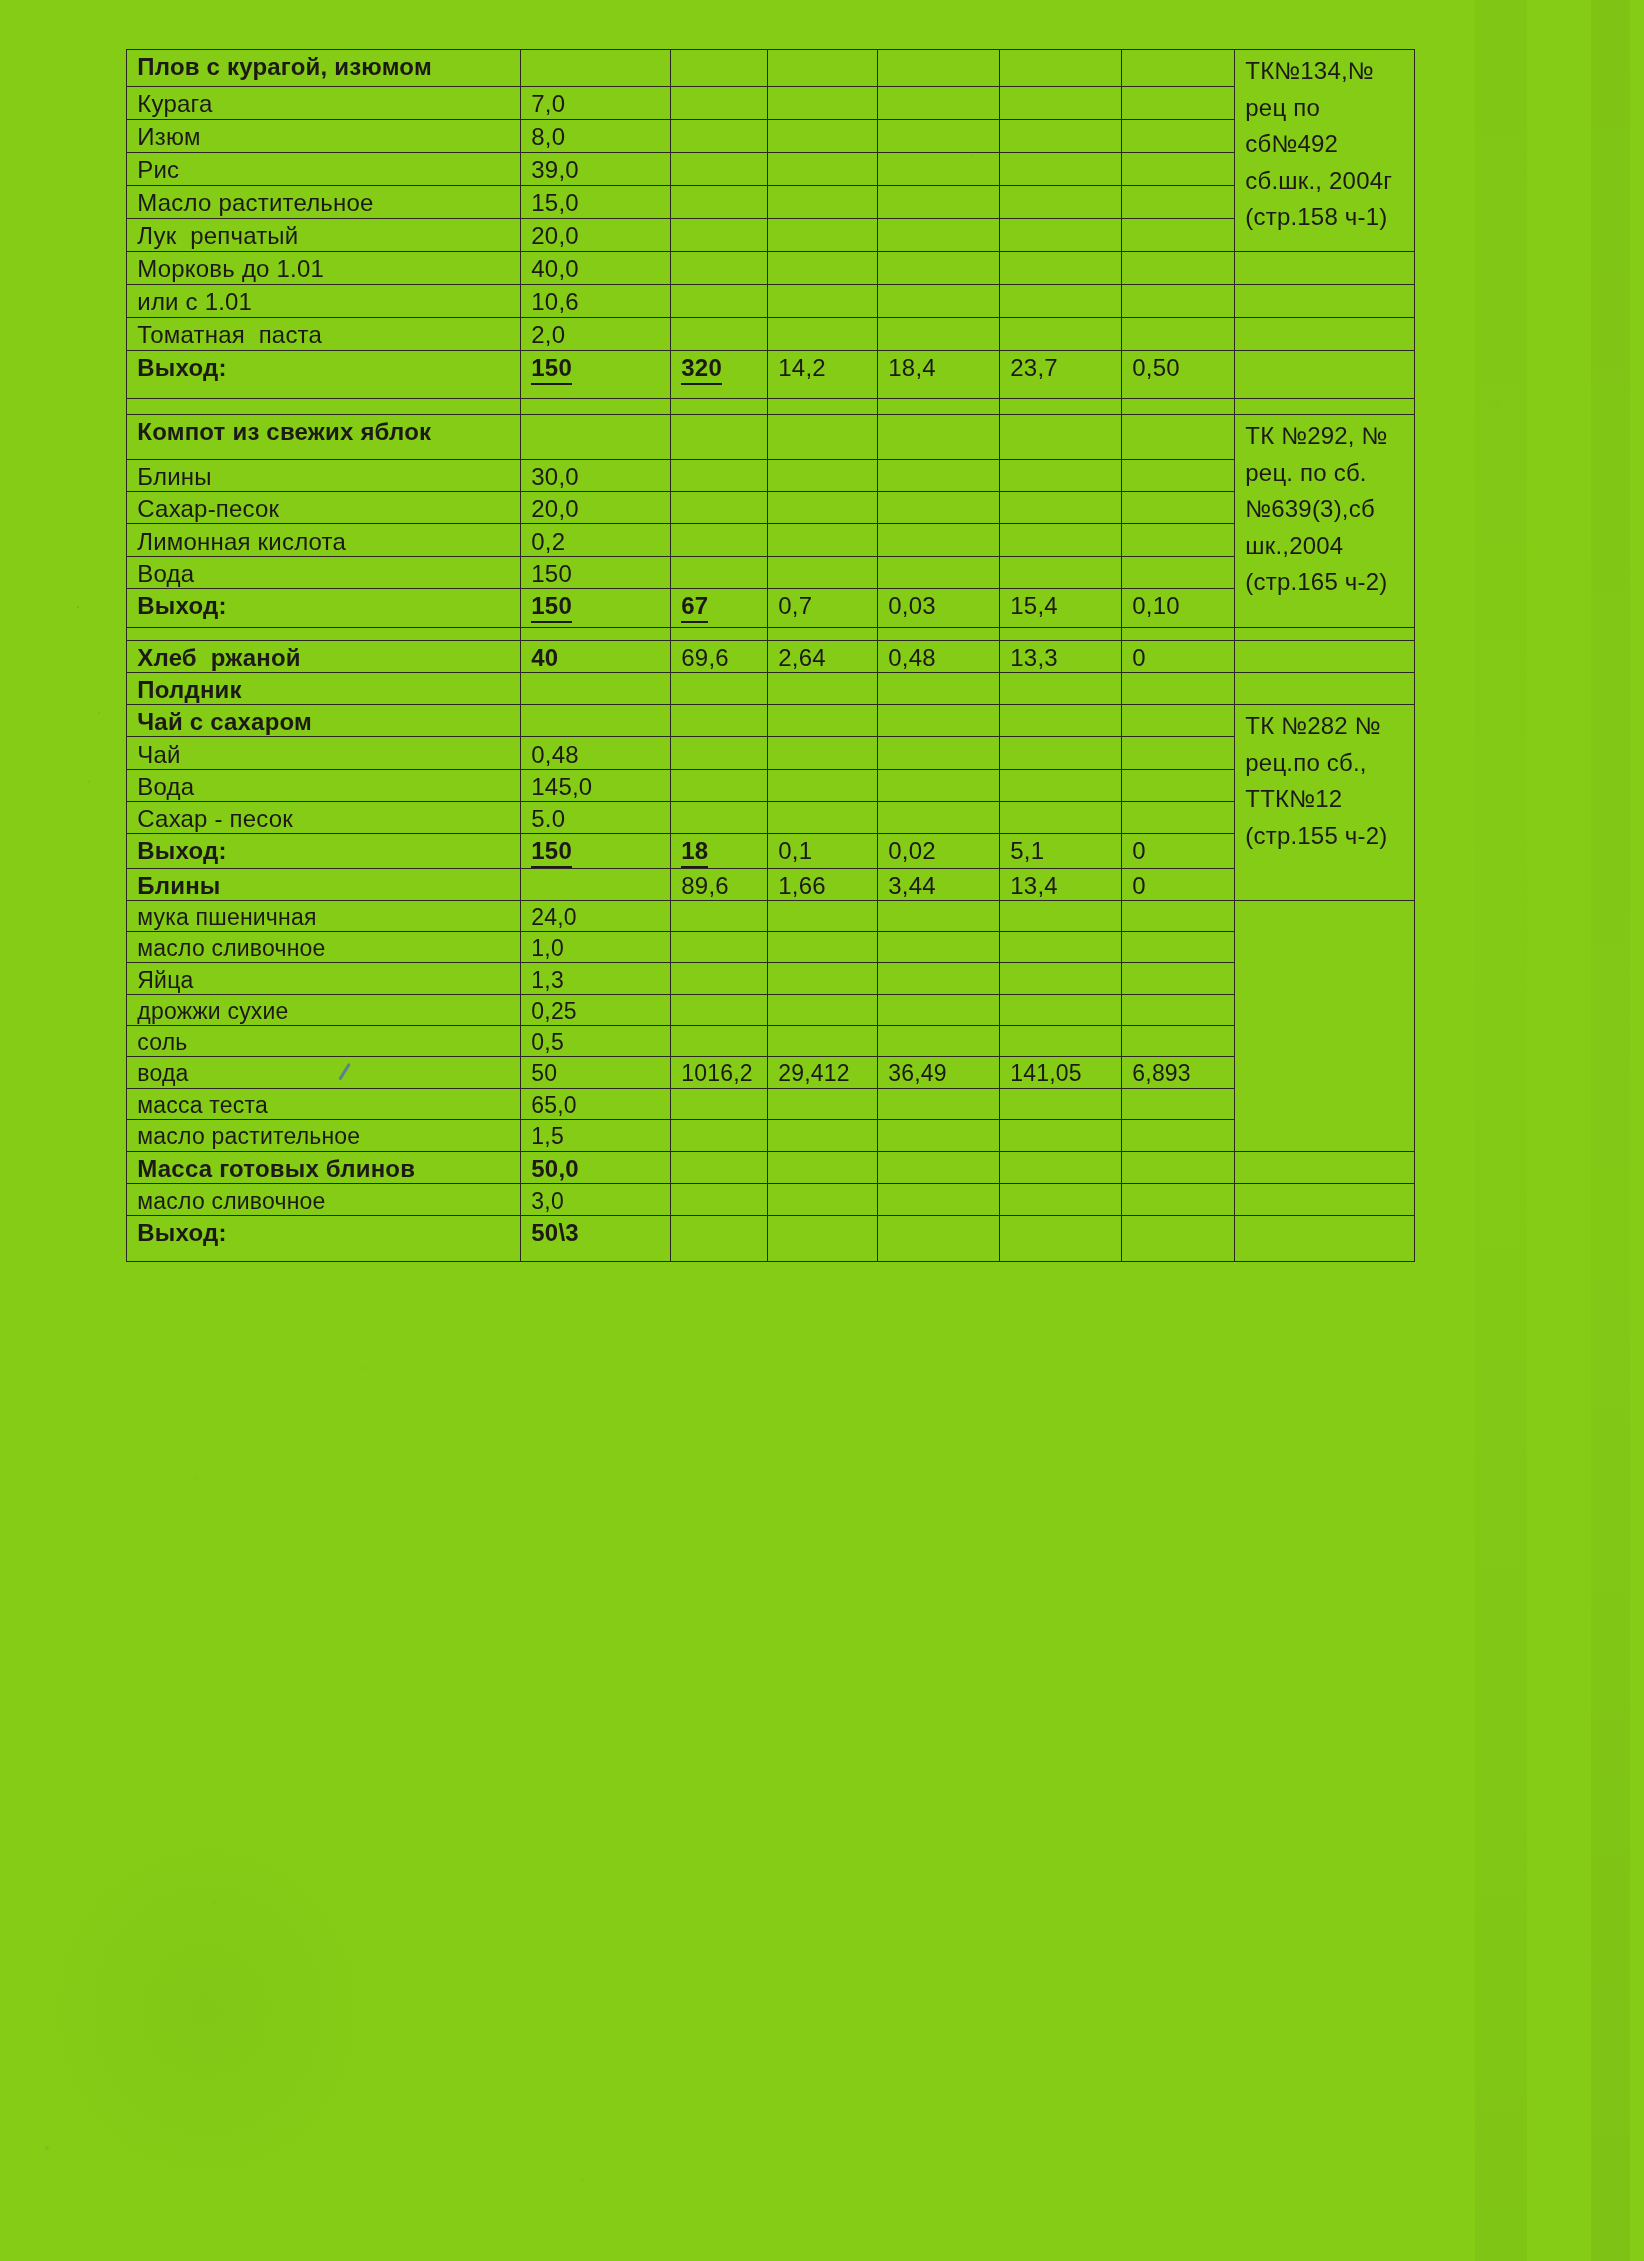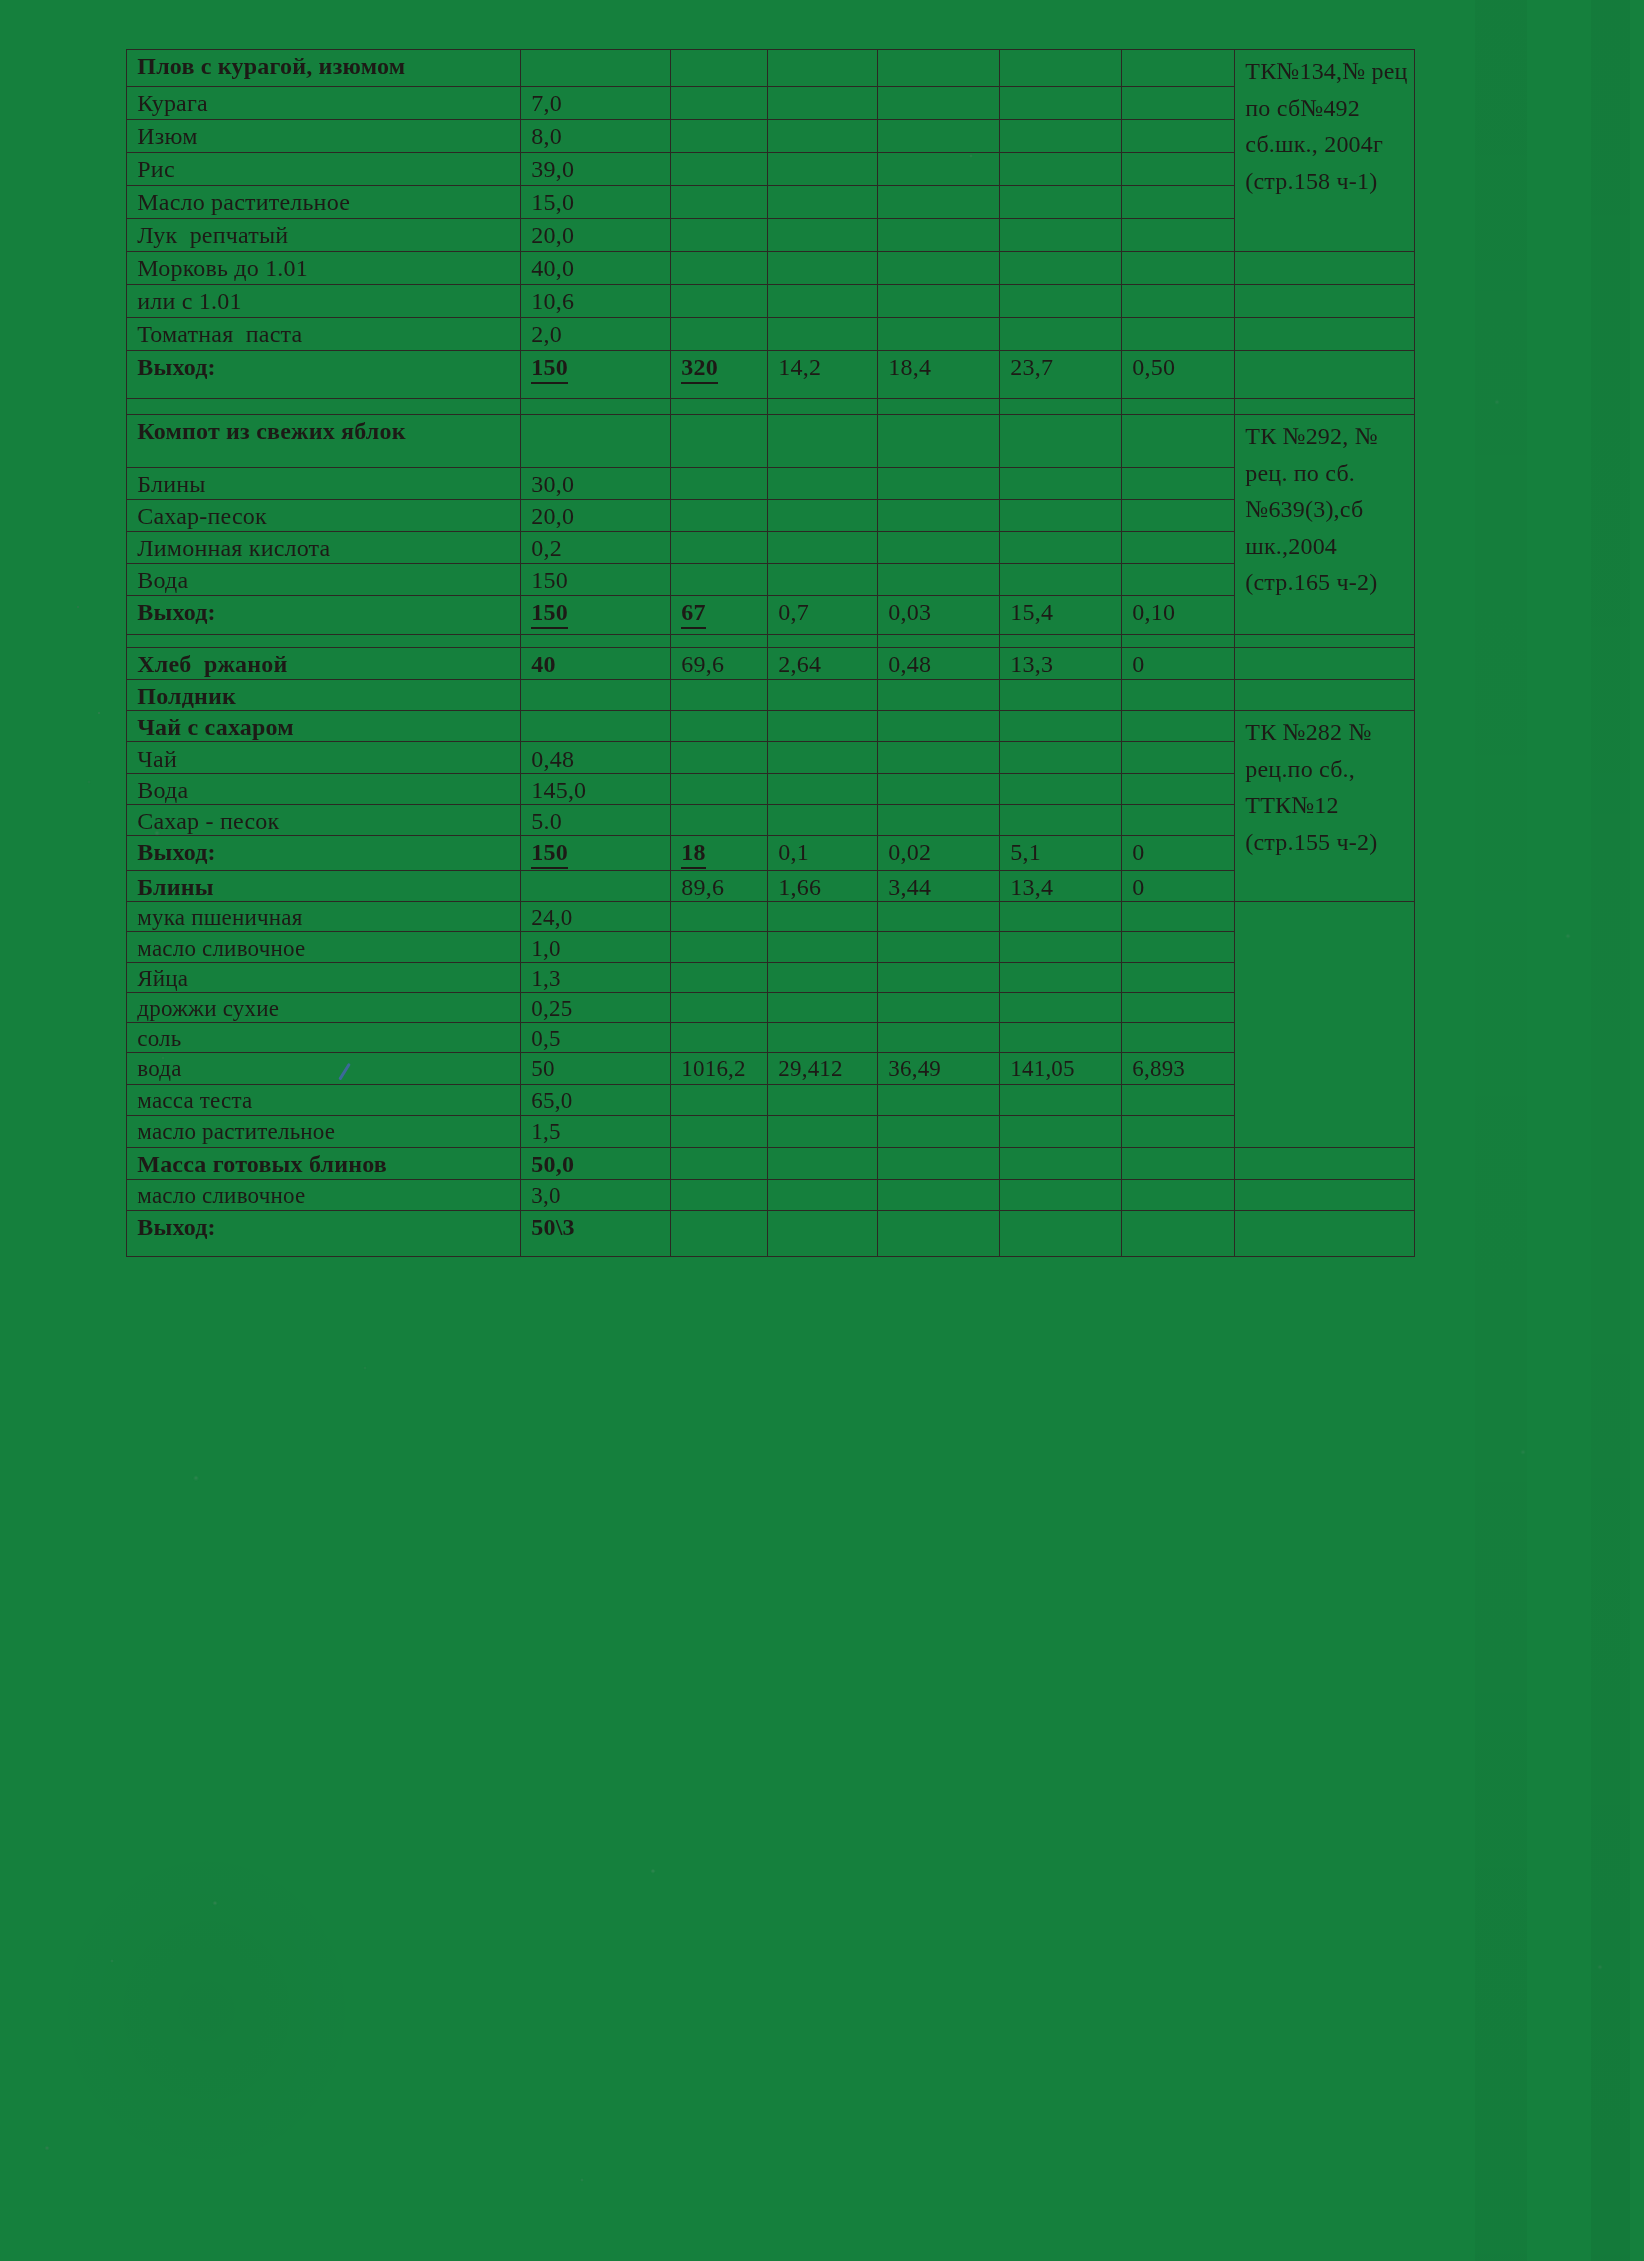--- a/index.html
+++ b/index.html
@@ -1,21 +1,21 @@
 <!DOCTYPE html>
 <html lang="ru" style="font-size:10.3px"><head>
 <meta charset="utf-8">
 <style>
   html,body{margin:0;padding:0;background:#dcdcda;}
   .page{
     position:relative;
     width:1644px;height:2261px;
-    background:#15803d;
+    background:#84cc16;
     overflow:hidden;
-    font-family:Liberation Serif, serif;
+    font-family:Liberation Sans, sans-serif;
     color:#1d1a16;
   }
   table.recipes{
     position:absolute;left:126px;top:49px;
     width:1288px;
     border-collapse:collapse;
     table-layout:fixed;
     filter:blur(0.3px);
   }
   table.recipes td{
@@ -36,21 +36,21 @@
   td.note{
     font-size:21px;
     line-height:1.52;
     padding:6.4px 26px 5.2px 13px;
     letter-spacing:0.3px;
     white-space:normal;
   }
   
   tr.r58{height:37px} tr.r52{height:33px} tr.r75{height:48px}
   tr.sp25{height:16px} tr.sp20{height:13px}
-  tr.r55{height:53px} tr.r50{height:32px} tr.r60{height:39px}
+  tr.r55{height:45px} tr.r50{height:32px} tr.r60{height:39px}
   tr.r45{height:29px} tr.r48{height:31px} tr.r54{height:35px}
   tr.r46{height:30px} tr.r47{height:30px} tr.r49{height:32px}
   tr.r71{height:46px}
   tr.low td{font-size:23px;}
   
   .specks{
     position:absolute;left:0;top:0;width:1.9px;height:1.9px;border-radius:50%;
     background:rgba(120,120,120,.0);
     box-shadow:
       77px 606px 0.6px 0 rgba(100,100,100,.30),

